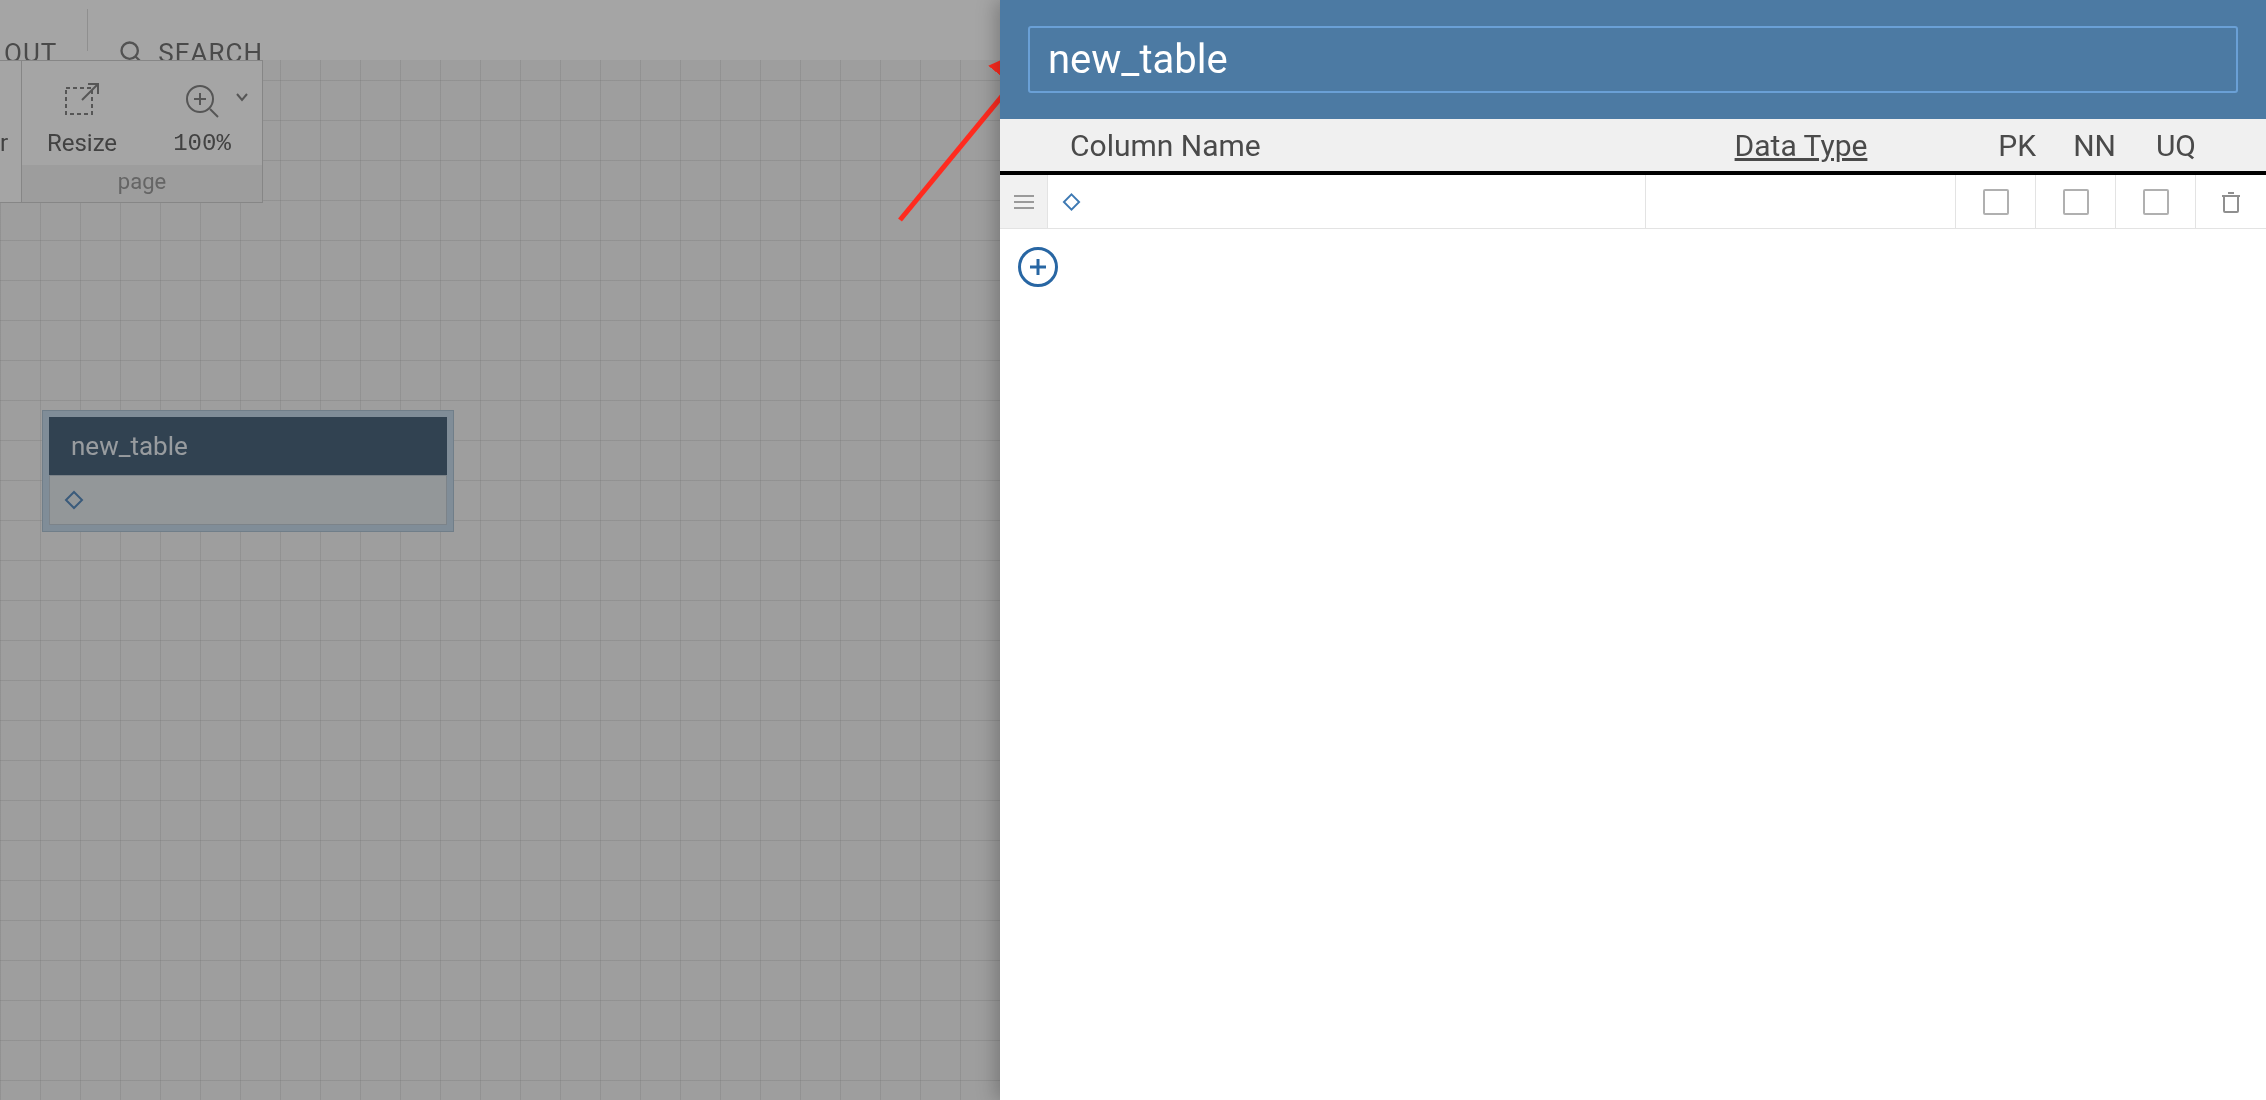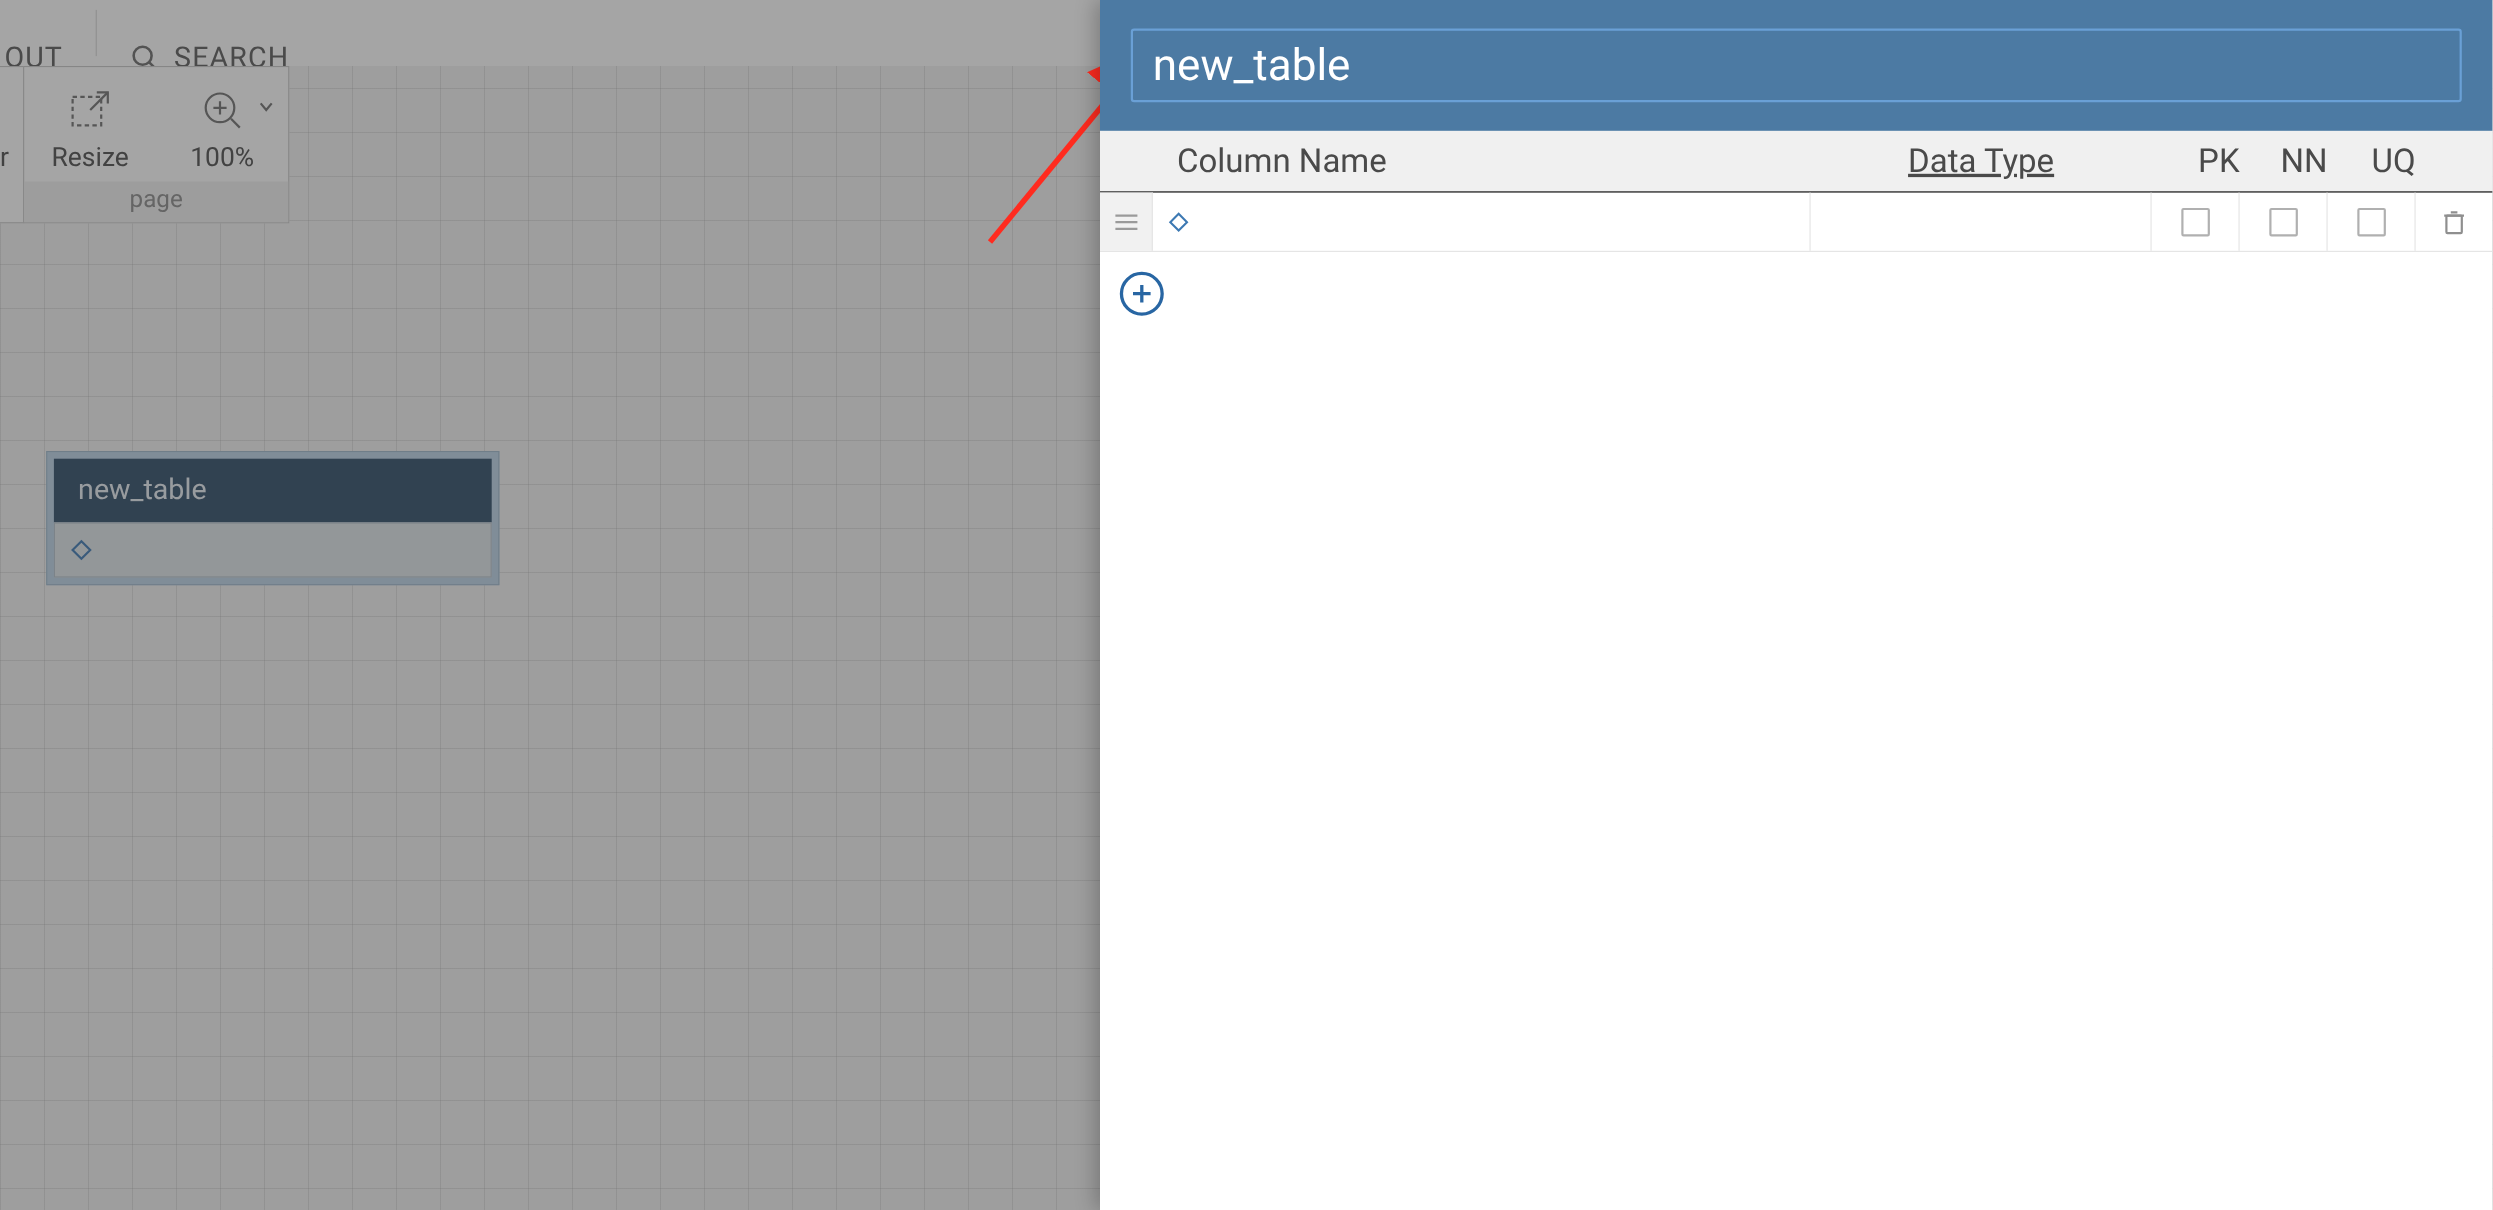--- a/index.html
+++ b/index.html
@@ -62,21 +62,21 @@
     padding: 12px 24px 8px 24px;
     min-width: 120px;
   }
   .tool-btn .icon-slot { height: 54px; display:flex; align-items:center; justify-content:center; }
   .tool-btn svg { stroke: #6f6f6f; fill: none; }
   .tool-label { font-size: 24px; color: #4b4b4b; margin-top: 2px; }
   .group-label {
     text-align: center; font-size: 22px; color: #8a8a8a;
     background: #f0f0f0; padding: 4px 0 8px 0;
   }
-  .zoom-btn { position: relative; }
+  .zoom-btn { position: relative; font-family: Liberation Mono, monospace; }
   .zoom-btn .chev { position: absolute; right: 12px; top: 28px; }
 
   
   .entity {
     position: absolute; left: 42px; top: 410px; width: 412px;
     background: #bcd4e8;
     padding: 6px;
     border: 1px solid #9fb8cc;
   }
   .entity-head {
@@ -124,21 +124,21 @@
     border-radius: 3px;
     color: #fff;
     font-size: 40px;
     padding: 8px 18px;
     outline: none;
     font-family: inherit;
   }
   .cols-header {
     display: flex;
     background: #f0f0f0;
-    border-bottom: 1px solid #000000;
+    border-bottom: 4px solid #000000;
     height: 56px; align-items: center;
     font-size: 30px; color: #4a4a4a;
   }
   .col-handle { width: 48px; }
   .col-name   { flex: 1; padding-left: 22px; }
   .col-type   { width: 310px; text-align: center; text-decoration: underline; }
   .col-pk, .col-nn, .col-uq { width: 80px; text-align: right; }
   .col-del { width: 70px; }
 
   .column-row {

